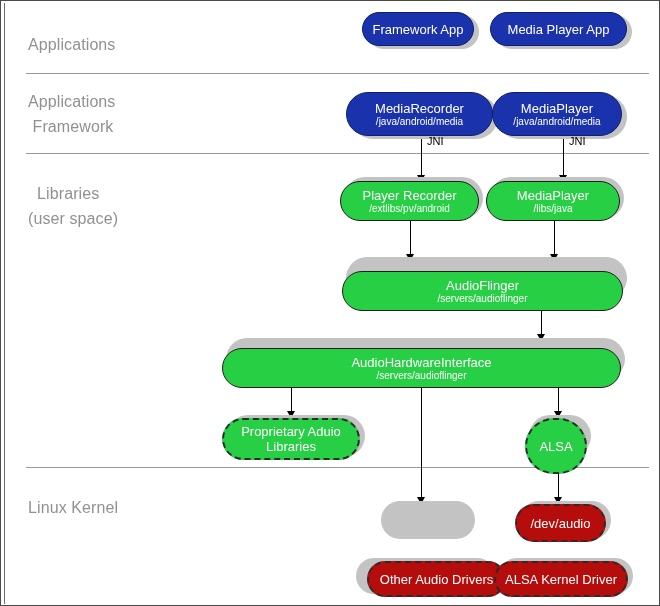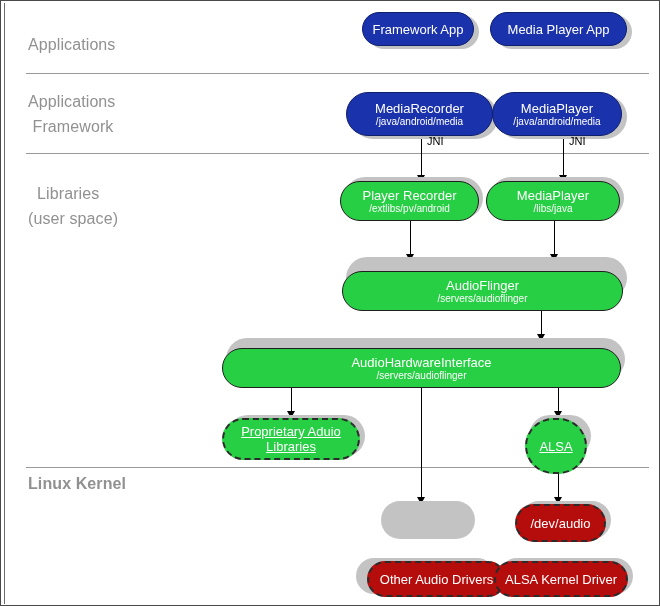--- a/index.html
+++ b/index.html
@@ -78,21 +78,20 @@
   .blue {
     background: #1a32ab;
     border: 1px solid #101f6b;
   }
   .green {
     background: #27cf44;
     border: 1.5px solid #1f1f1f;
   }
   .green.dashed {
     border: 2px dashed #2b2b2b;
-    text-decoration: underline;
   }
   .red {
     background: #b50c0c;
     border: 2px dashed #2b2b2b;
   }
 
   
   .vline {
     position: absolute;
     width: 1px;
@@ -123,21 +122,21 @@
 
   <div class="divider" style="left:25px; top:72px; width:623px;"></div>
   <div class="divider" style="left:25px; top:152px; width:623px;"></div>
   <div class="divider" style="left:25px; top:466px; width:623px;"></div>
 
   <div class="layer-label" style="left: 27px; top: 31px; white-space: pre;">Applications</div>
   <div class="layer-label" style="left: 27px; top: 88px; white-space: pre;">Applications
  Framework</div>
   <div class="layer-label" style="left: 27px; top: 180px; white-space: pre;">  Libraries
 (user space)</div>
-  <div class="layer-label" style="left: 27px; top: 470px; white-space: pre; font-weight: bold;">Linux Kernel</div>
+  <div class="layer-label" style="left: 27px; top: 494px; white-space: pre;">Linux Kernel</div>
 
   <div class="vline" style="left:420px; top:137px; height:42px;"></div>
   <div class="arrowhead" style="left:416px; top:174px;"></div>
   <div class="edge-label" style="left:426px; top:134px;">JNI</div>
 
   <div class="vline" style="left:562px; top:137px; height:42px;"></div>
   <div class="arrowhead" style="left:558px; top:174px;"></div>
   <div class="edge-label" style="left:568px; top:134px;">JNI</div>
 
   <div class="vline" style="left:409px; top:218px; height:42px;"></div>

